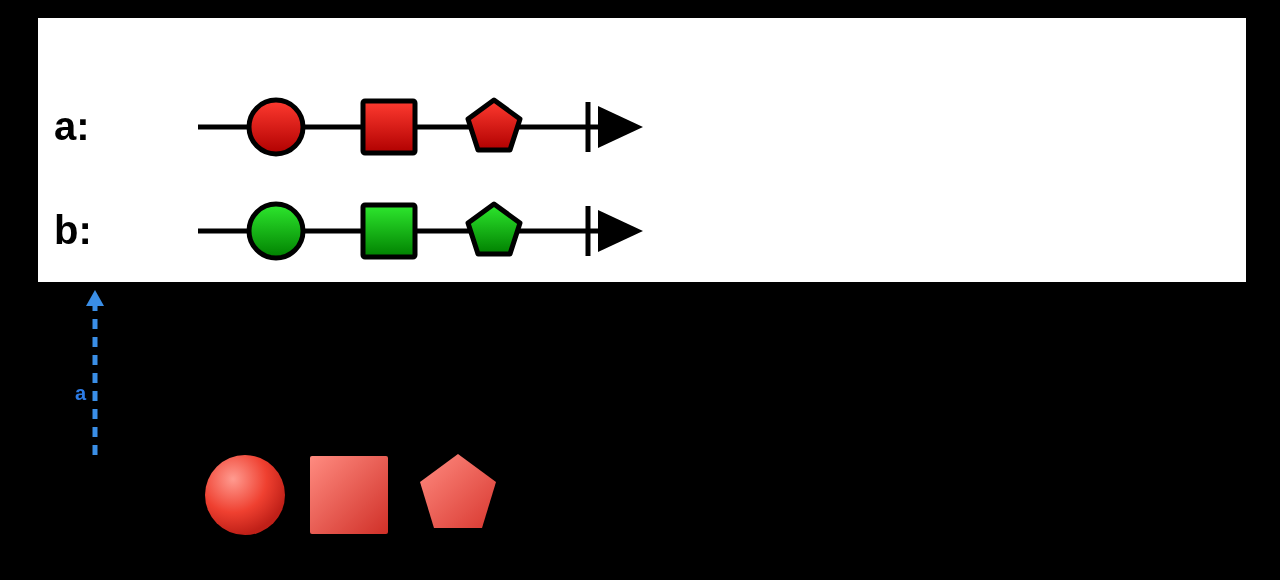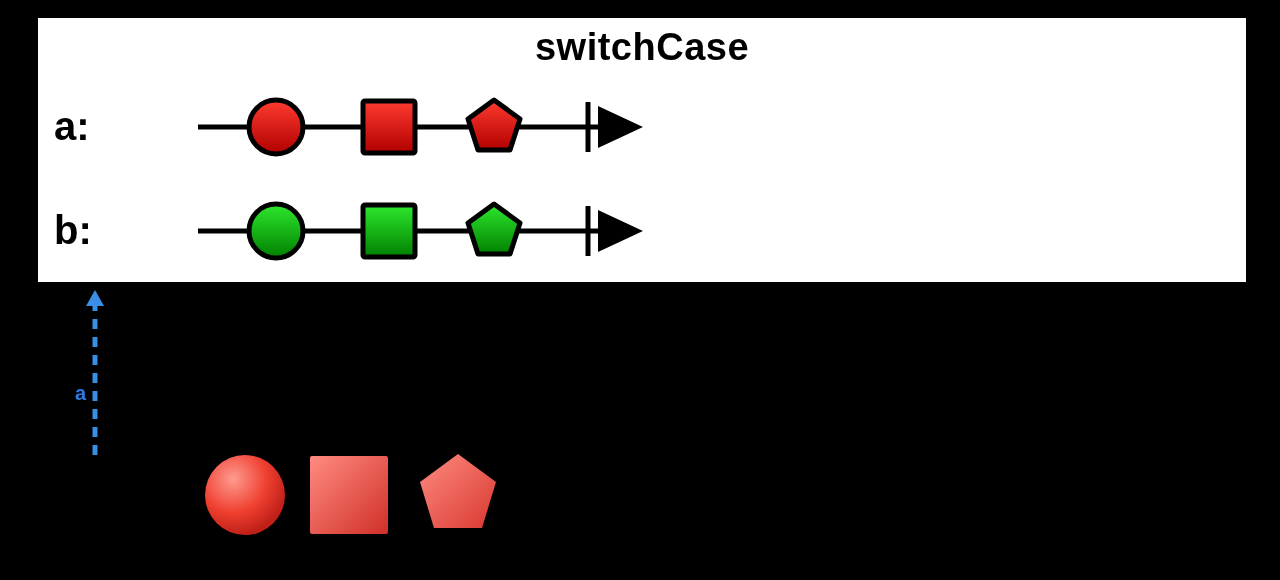--- a/index.html
+++ b/index.html
@@ -58,21 +58,20 @@
   .output-svg {
     position: absolute;
   }
 </style>
 </head>
 <body>
 
 <div class="canvas">
 
   <div class="box">
-    <div class="title">switchCase</div>
 
     <div class="row-label" style="left:16px; top:86px;">a:</div>
     <svg class="stream-svg" style="left:160px; top:74px;" width="450" height="70">
       <defs>
         <linearGradient id="gradA" x1="0" y1="0" x2="0" y2="1">
           <stop offset="0%" stop-color="#ff3b30"></stop>
           <stop offset="100%" stop-color="#b00000"></stop>
         </linearGradient>
       </defs>
       <g>

